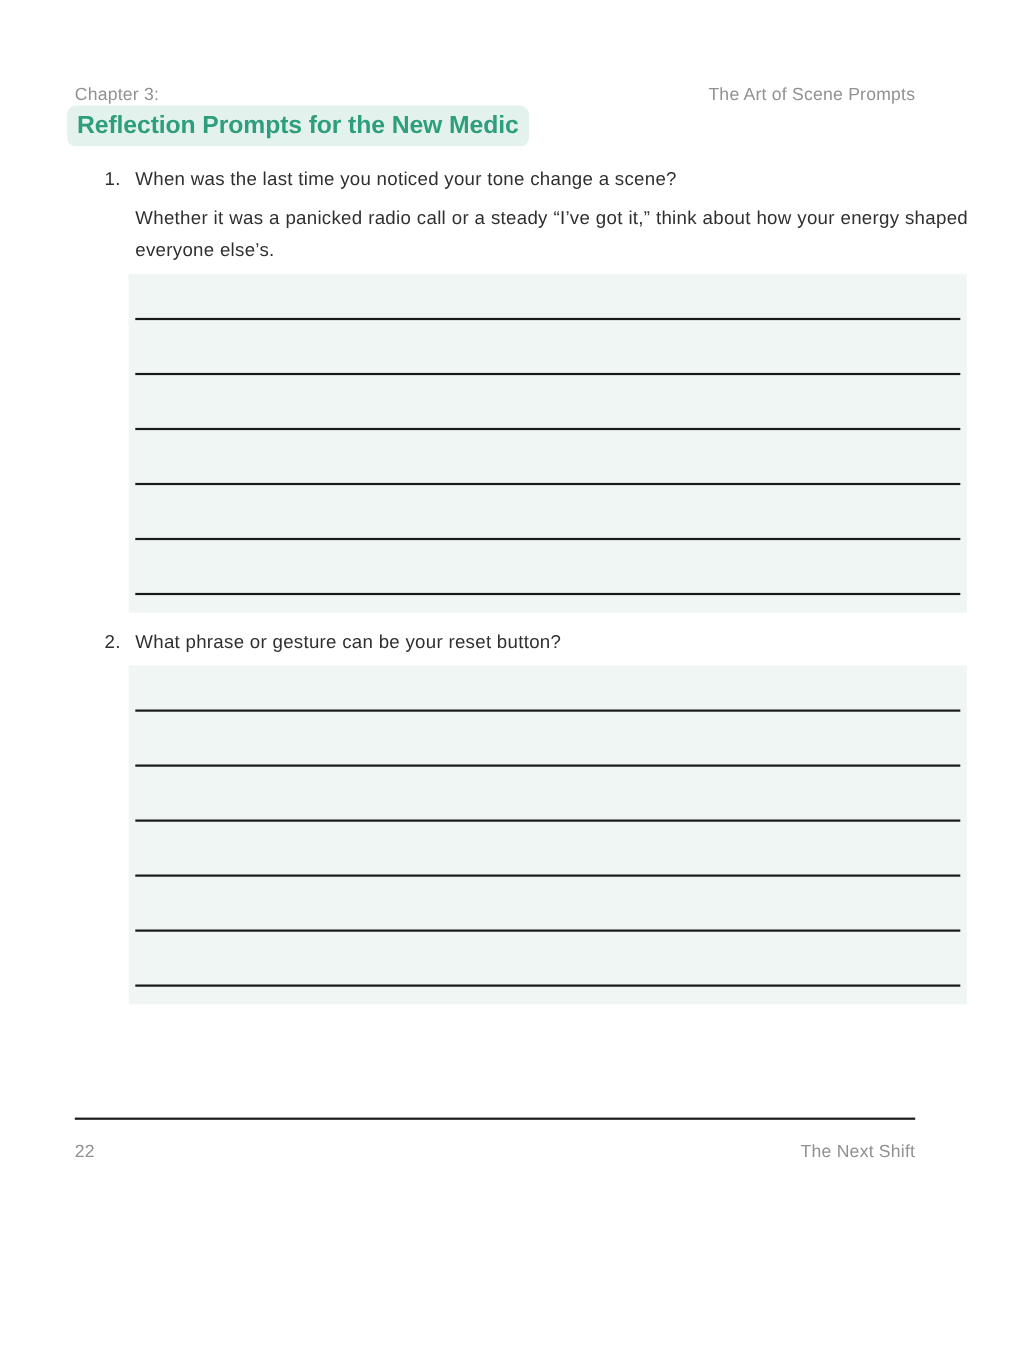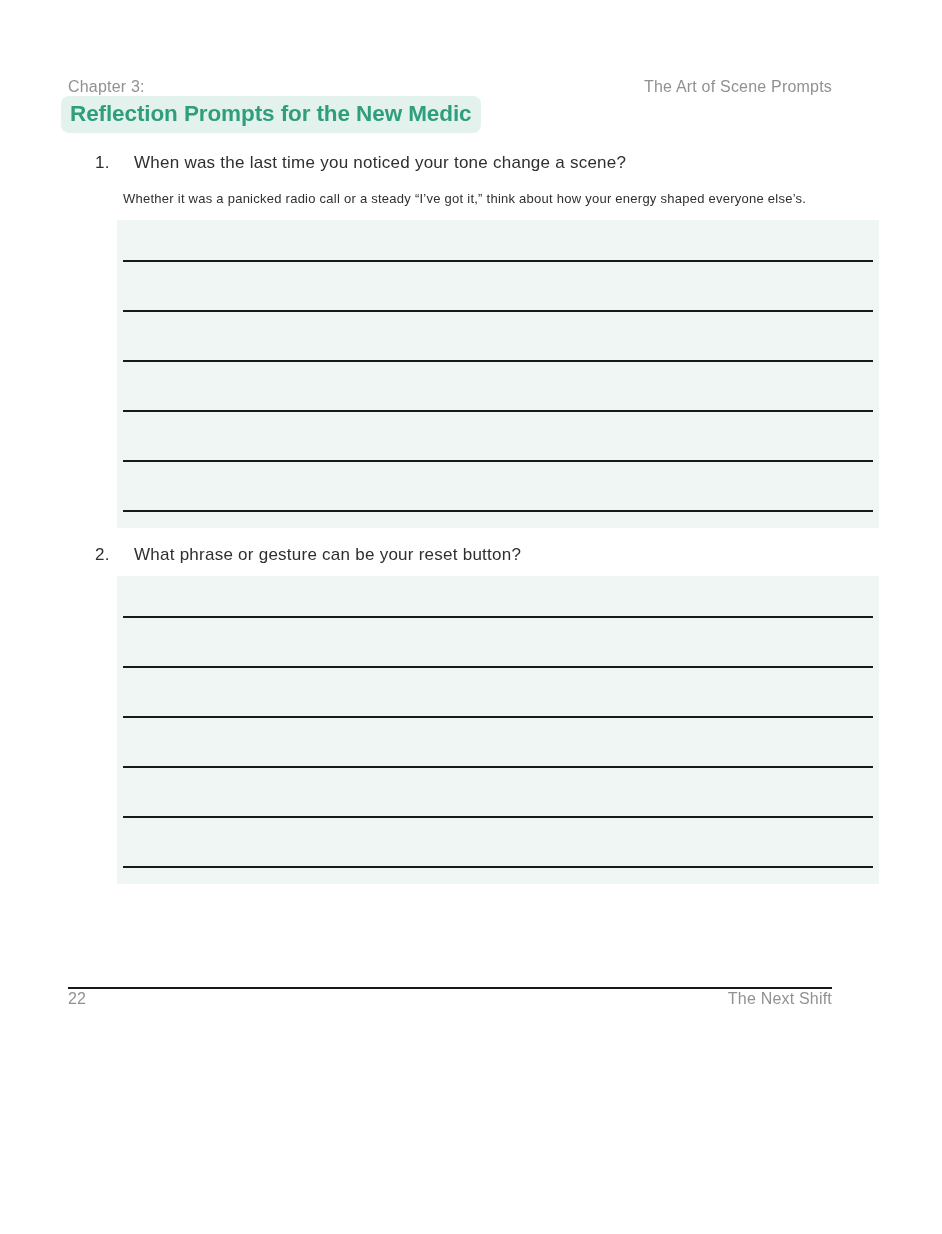--- a/index.html
+++ b/index.html
@@ -41,45 +41,46 @@
   }
   .prompt{margin-top:15px;}
   .prompt + .prompt{margin-top:12px;}
   .prompt-head{
     display:flex;
     padding-left:27px;
     font-size:17px;line-height:29px;color:var(--body-text);
     letter-spacing:0.25px;
   }
   .prompt-number{flex:0 0 28px;}
-  .prompt-question{flex:1 1 auto;margin-left:11px;}
+  .prompt-question{flex:1 1 auto;}
   .prompt-hint{
     margin:7px 1px 0 55px;
     width:757px;
-    font-size:13px;line-height:29px;color:var(--body-text);
+    font-size:17px;line-height:29px;color:var(--body-text);
     letter-spacing:0.25px;
     text-align:justify;
   }
   .writing-box{
     margin:7px 0 0 49px;
     width:762px;
     background:var(--writing-box-bg);
     padding:0 6px 16px 6px;
   }
   .rule-row{
     height:50px;
     border-bottom:2px solid var(--rule-line);
   }
   .rule-row.first{height:42px;}
   .footer-divider{
     margin-top:103px;
     height:2px;
     background:var(--rule-line);
   }
   .running-footer{
+    margin-top:20px;
     display:flex;justify-content:space-between;align-items:baseline;
     height:20px;line-height:20px;
     font-size:16px;color:var(--muted-text);
     letter-spacing:0.2px;
   }
 </style>
 </head>
 <body>
 
 <div class="page">

